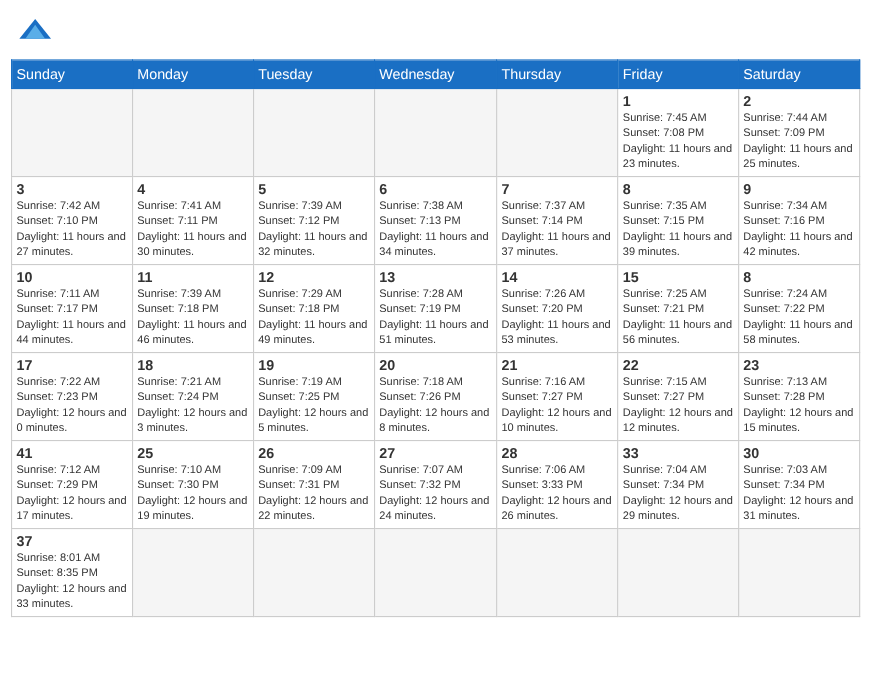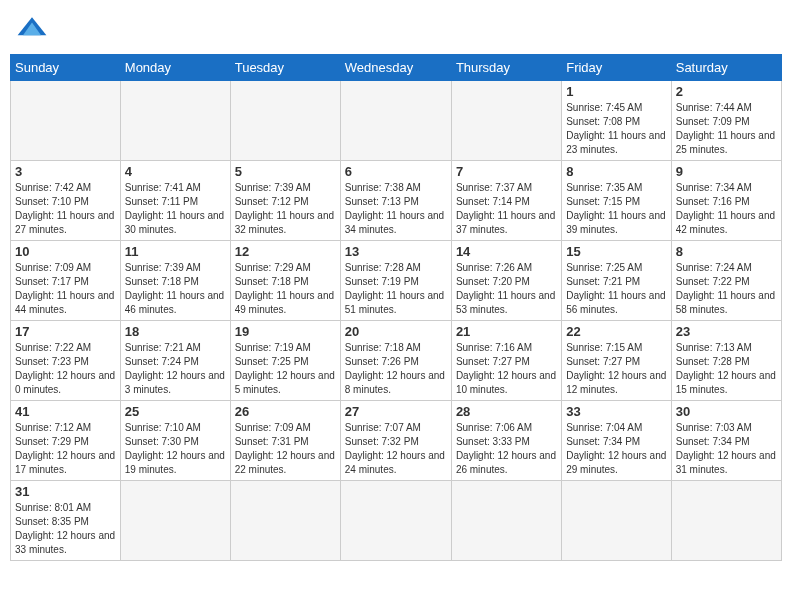--- a/index.html
+++ b/index.html
@@ -183,21 +183,21 @@
           <span class="day-num">9</span>
           <div class="day-info">Sunrise: 7:34 AM
 Sunset: 7:16 PM
 Daylight: 11 hours
 and 42 minutes.</div>
         </td>
       </tr>
       <tr class="week-row">
         <td>
           <span class="day-num">10</span>
-          <div class="day-info">Sunrise: 7:09 AM
+          <div class="day-info">Sunrise: 7:11 AM
 Sunset: 7:17 PM
 Daylight: 11 hours
 and 44 minutes.</div>
         </td>
         <td>
           <span class="day-num">11</span>
           <div class="day-info">Sunrise: 7:39 AM
 Sunset: 7:18 PM
 Daylight: 11 hours
 and 46 minutes.</div>
@@ -335,21 +335,21 @@
         <td>
           <span class="day-num">30</span>
           <div class="day-info">Sunrise: 7:03 AM
 Sunset: 7:34 PM
 Daylight: 12 hours
 and 31 minutes.</div>
         </td>
       </tr>
       <tr class="week-row">
         <td>
-          <span class="day-num">31</span>
+          <span class="day-num">37</span>
           <div class="day-info">Sunrise: 8:01 AM
 Sunset: 8:35 PM
 Daylight: 12 hours
 and 33 minutes.</div>
         </td>
         <td class="empty"></td>
         <td class="empty"></td>
         <td class="empty"></td>
         <td class="empty"></td>
         <td class="empty"></td>

